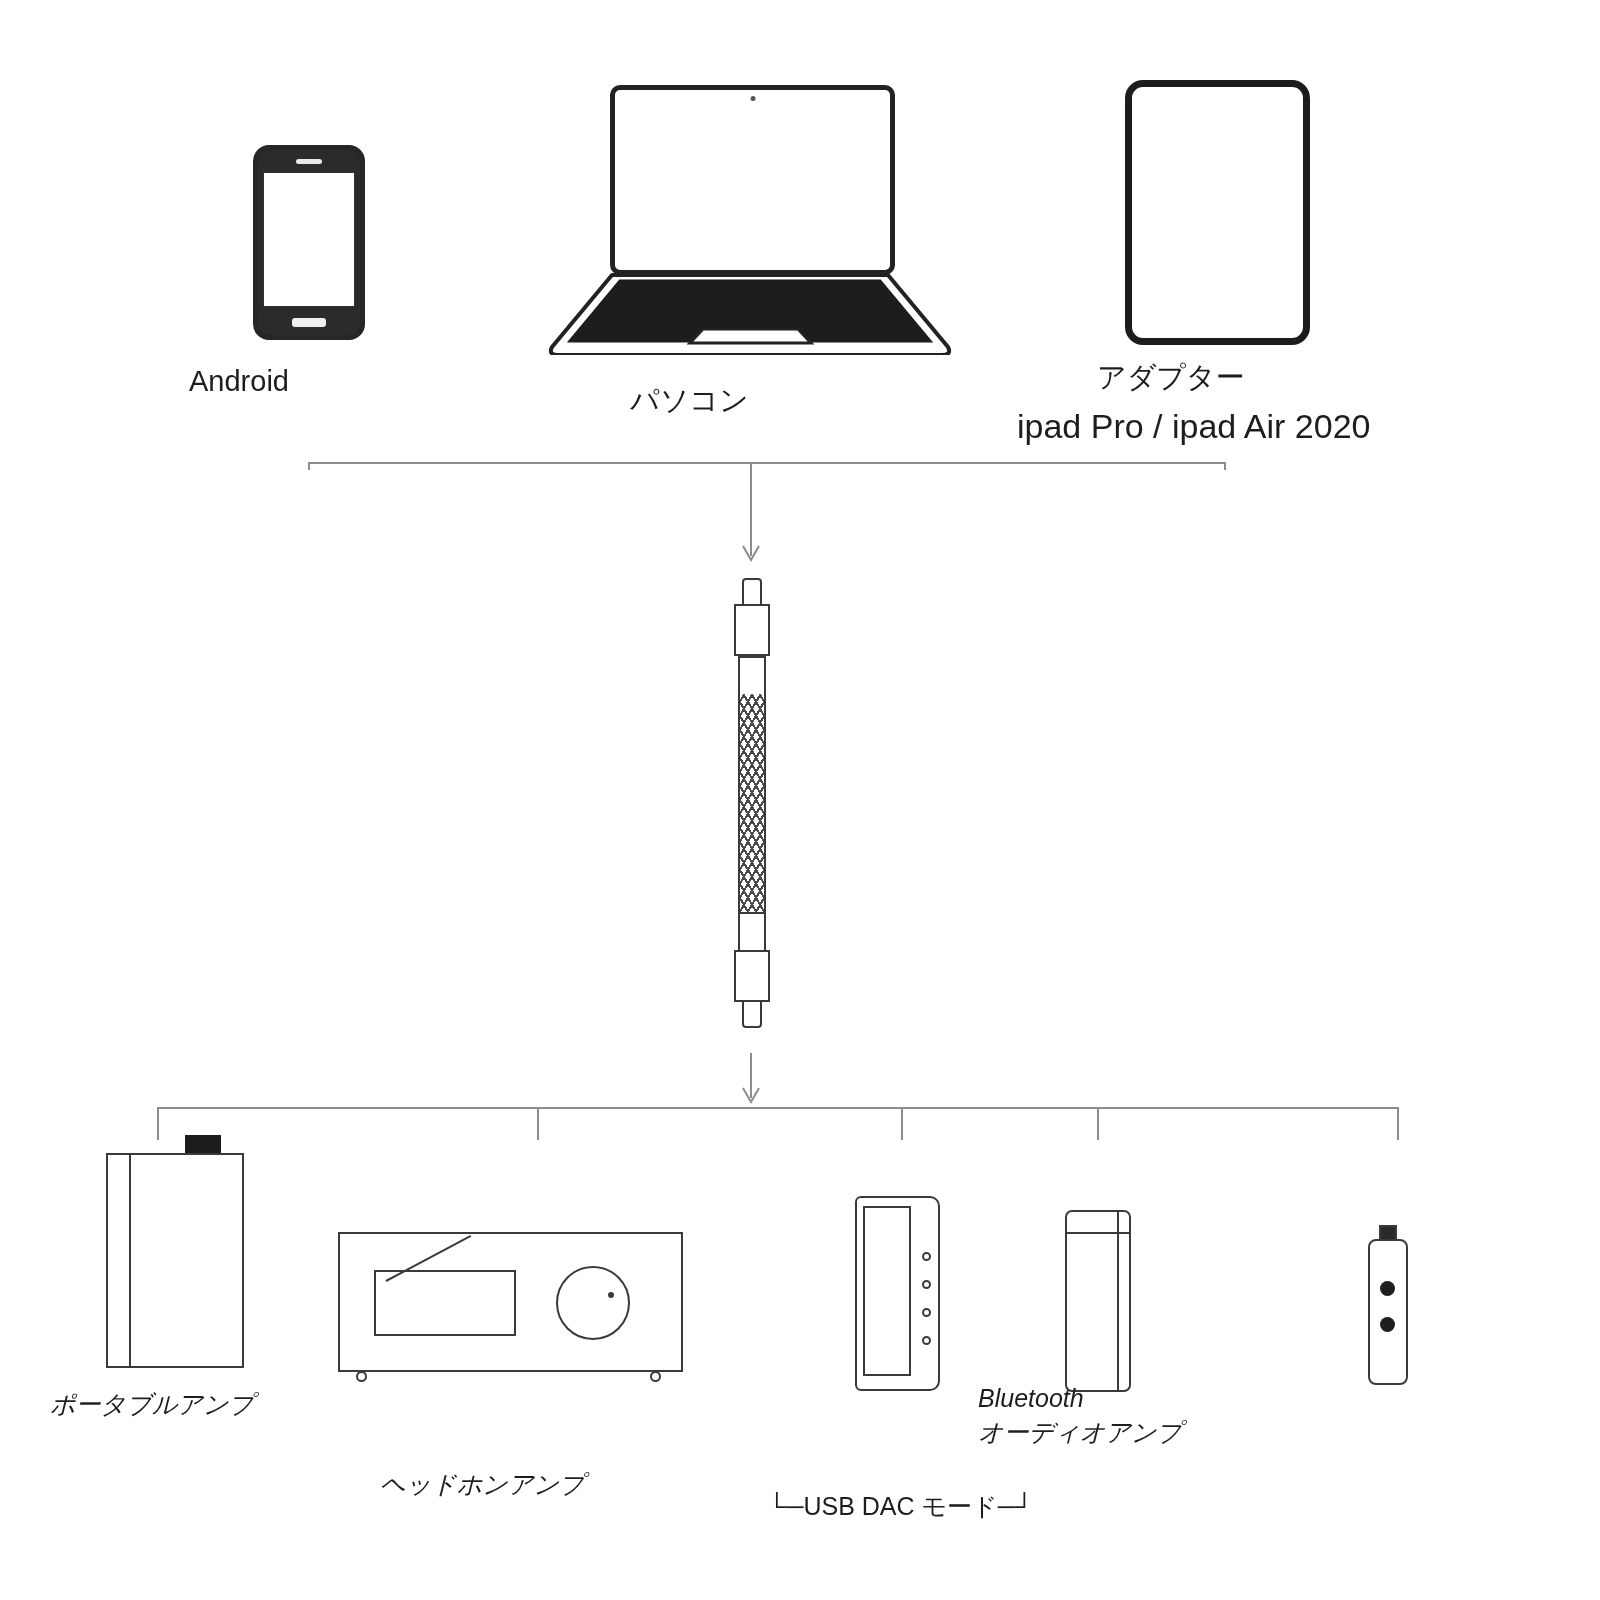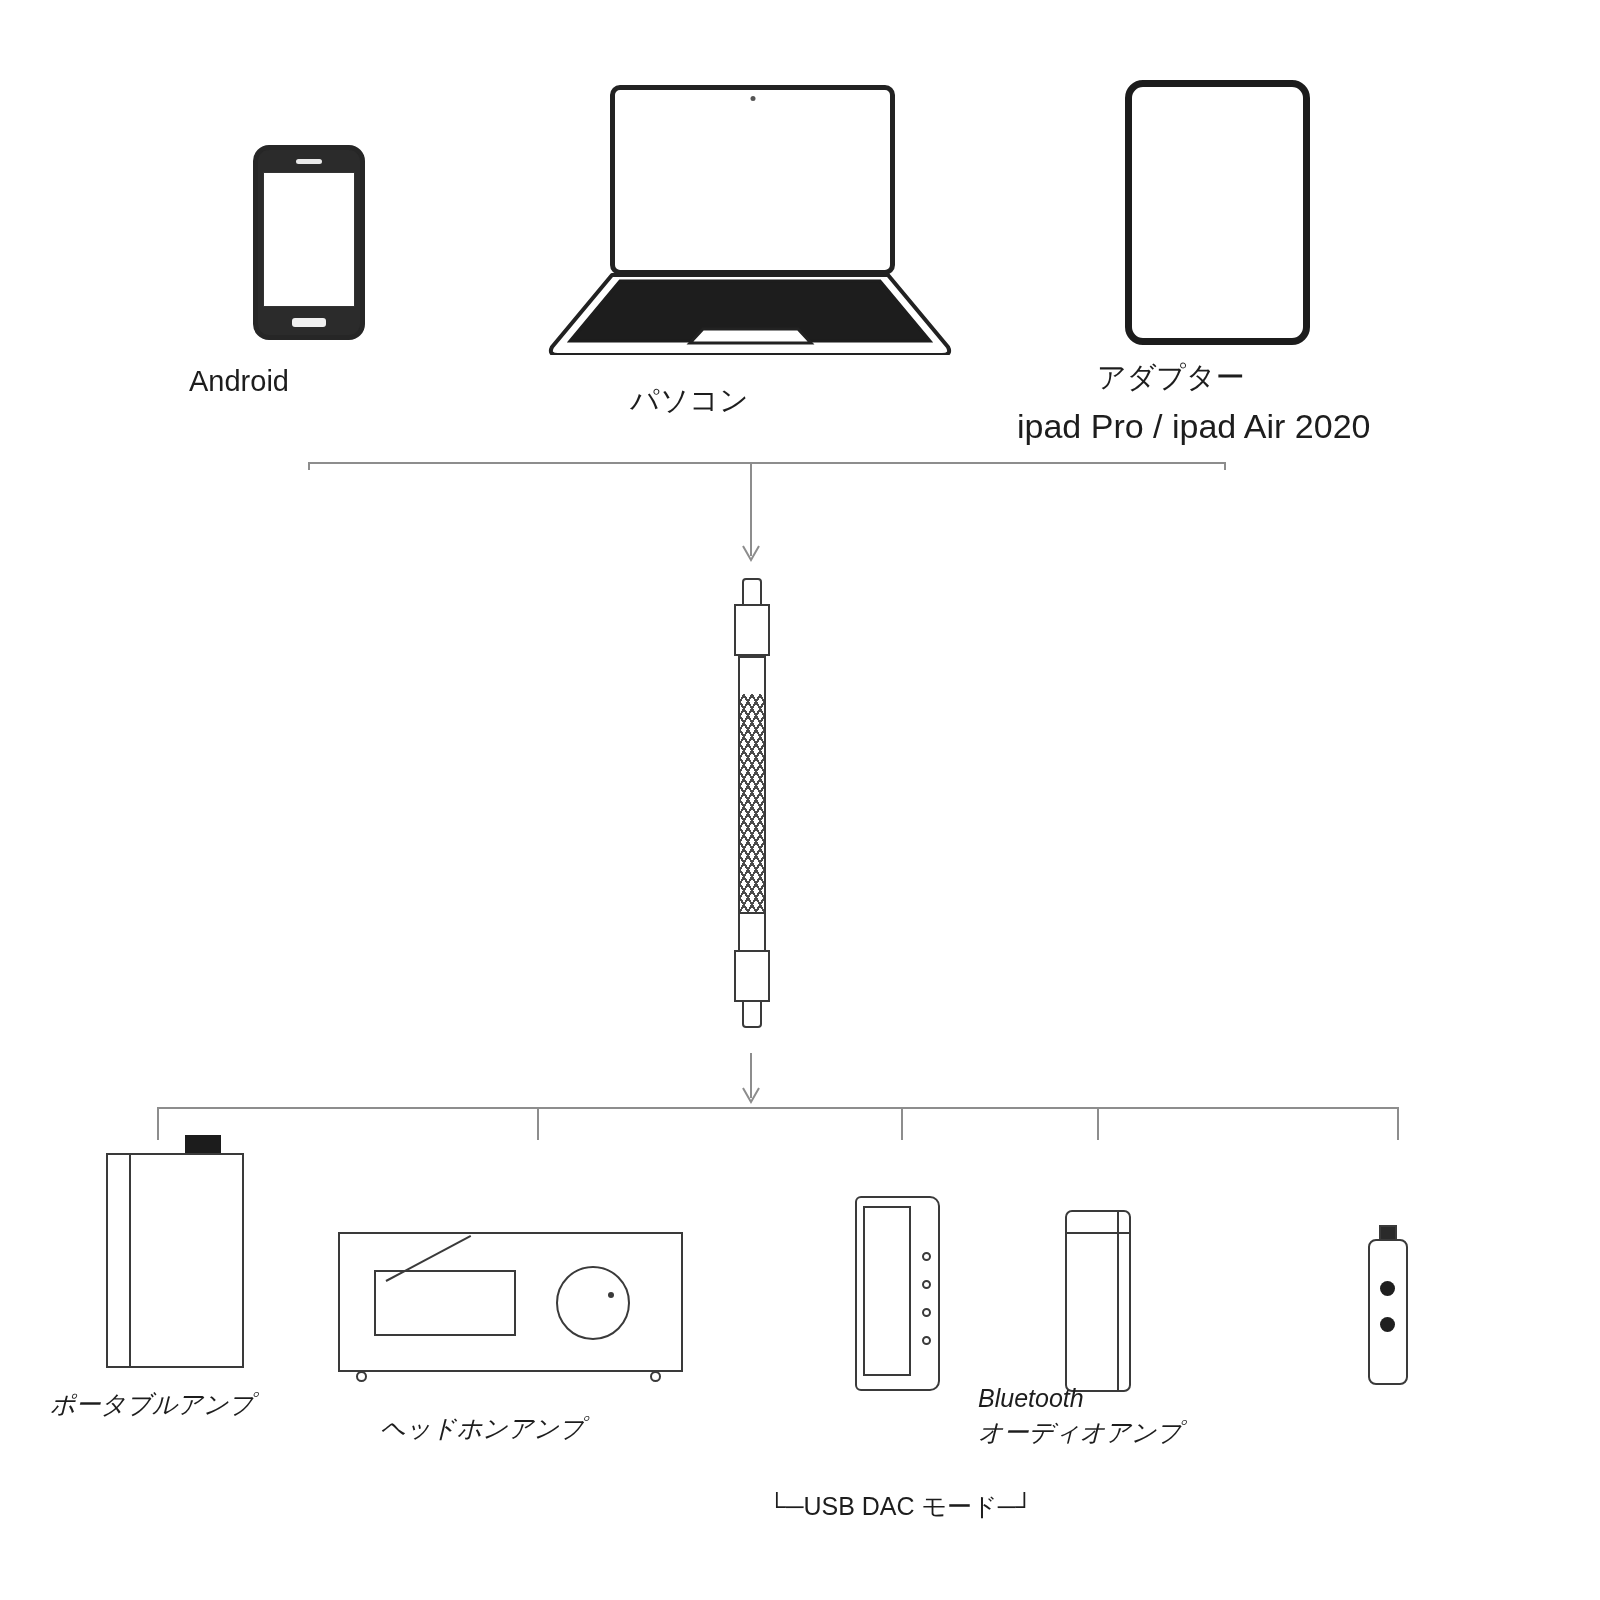--- a/index.html
+++ b/index.html
@@ -331,21 +331,21 @@
   <div class="hamp">
     <div class="case"></div>
     <div class="meter"></div>
     <div class="needle"></div>
     <div class="dial">
       <div class="dot"></div>
     </div>
     <div class="foot" style="left:18px;"></div>
     <div class="foot" style="left:312px;"></div>
   </div>
-  <div class="label lbl-bottom" style="left:380px; top:1412px; width:260px;">ヘッドホンアンプ</div>
+  <div class="label lbl-bottom" style="left:380px; top:1468px; width:260px;">ヘッドホンアンプ</div>
 
   <div class="dap">
     <div class="body"></div>
     <div class="screen"></div>
     <div class="btn" style="top:56px;"></div>
     <div class="btn" style="top:84px;"></div>
     <div class="btn" style="top:112px;"></div>
     <div class="btn" style="top:140px;"></div>
   </div>
 

